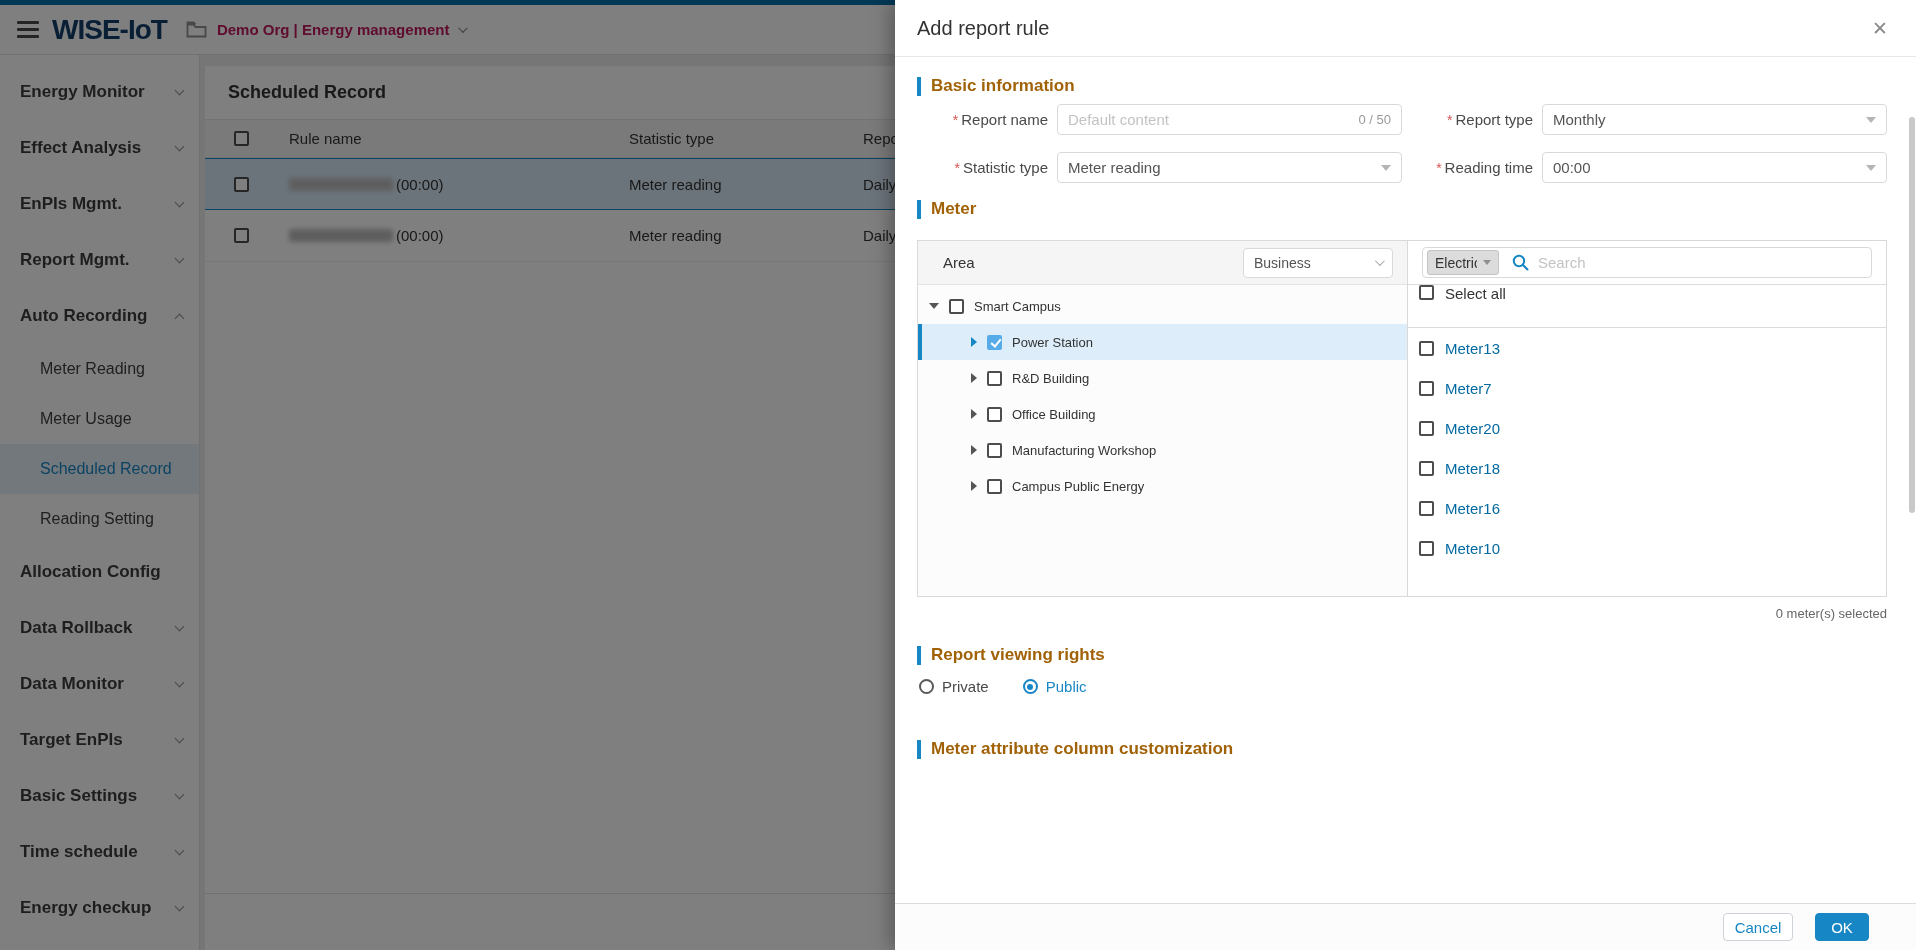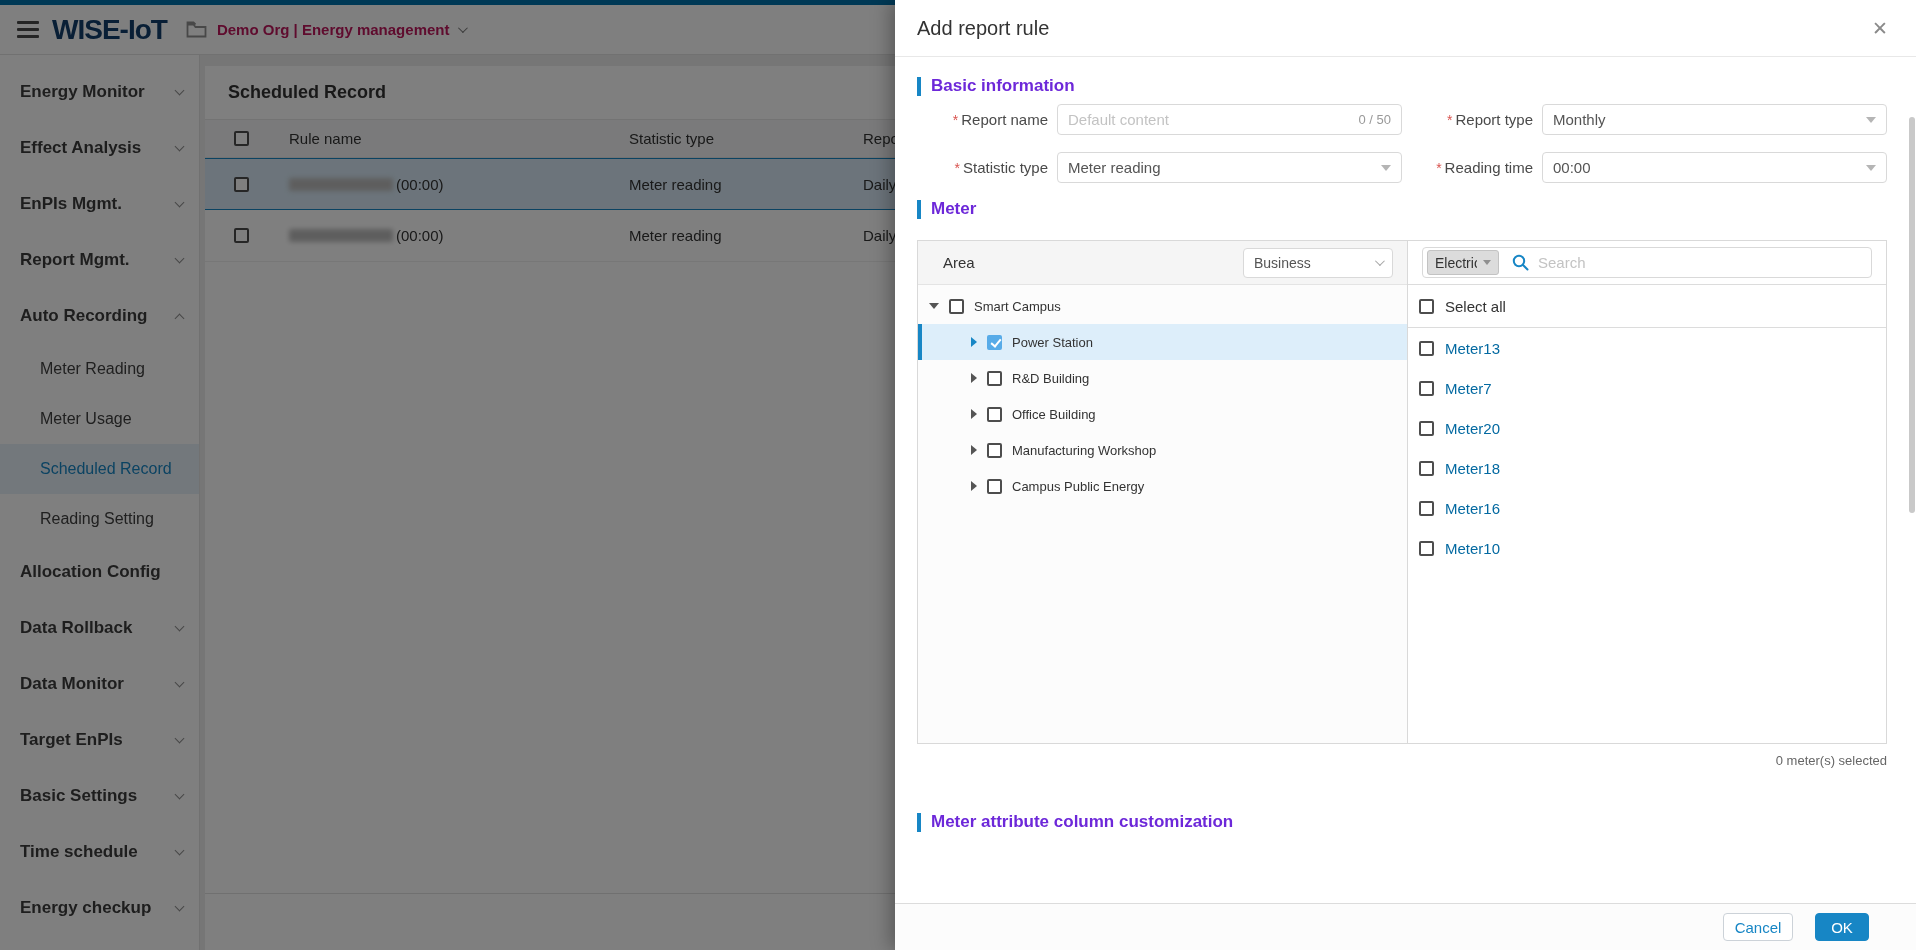--- a/index.html
+++ b/index.html
@@ -48,36 +48,36 @@
 
 
 .overlay{position:absolute;inset:0;background:rgba(0,0,0,0.5);}
 .modal{position:absolute;top:0;left:895px;right:0;bottom:0;background:#fff;box-shadow:-5px 0 18px rgba(0,0,0,.3);display:flex;flex-direction:column;}
 .modal-head{height:57px;flex:none;border-bottom:1px solid #e8e8e8;display:flex;align-items:center;padding:0 28px 0 22px;}
 .modal-title{font-size:20px;color:#333;}
 .close{margin-left:auto;font-size:19px;color:#8a8a8a;line-height:1;cursor:pointer;}
 .modal-body{flex:1;padding:19px 29px 0 22px;overflow:hidden;position:relative;}
 .mscroll{position:absolute;right:1px;top:60px;width:6px;height:396px;background:#c9c9c9;border-radius:3px;}
 
-.sec-head{display:flex;align-items:center;gap:10px;font-size:17px;font-weight:700;color:#6d28d9;}
+.sec-head{display:flex;align-items:center;gap:10px;font-size:17px;font-weight:700;color:#a16207;}
 .sec-bar{width:4px;height:19px;background:#1786c5;flex:none;}
 
 .fields{margin-top:8px;display:flex;flex-direction:column;gap:17px;}
 .frow{display:flex;justify-content:space-between;}
 .field{display:flex;align-items:center;width:485px;}
 .lbl{width:140px;text-align:right;font-size:15px;color:#4a4a4a;padding-right:9px;white-space:nowrap;}
 .req::before{content:"*";color:#d9534f;margin-right:3px;font-size:14px;}
 .ctl{flex:1;height:31px;border:1px solid #d9d9d9;border-radius:4px;display:flex;align-items:center;padding:0 10px;font-size:15px;color:#555;background:#fff;cursor:pointer;}
 .ctl-input{flex:1;border:none;outline:none;font-size:15px;color:#555;min-width:0;background:transparent;}
 .ctl-input::placeholder{color:#c3c3c3;}
 .cnt{margin-left:auto;color:#999;font-size:13px;padding-left:8px;}
 .sel-caret{margin-left:auto;width:0;height:0;border-left:5px solid transparent;border-right:5px solid transparent;border-top:6px solid #b5b5b5;}
 
 .meter-sec{margin-top:16px;}
-.meter-panel{margin-top:21px;height:504px;border:1px solid #d9d9d9;display:flex;}
+.meter-panel{margin-top:21px;height:357px;border:1px solid #d9d9d9;display:flex;}
 .pane-left{width:490px;border-right:1px solid #d9d9d9;background:#fcfcfc;flex:none;}
 .area-head{height:44px;background:#f5f5f5;border-bottom:1px solid #e4e4e4;display:flex;align-items:center;padding:0 14px 0 25px;}
 .area-title{font-size:15px;color:#333;}
 .mini-select{margin-left:auto;width:150px;height:30px;border:1px solid #d9d9d9;border-radius:4px;background:#fff;display:flex;align-items:center;padding:0 10px;font-size:14px;color:#555;cursor:pointer;}
 .chev-thin{margin-left:auto;width:7px;height:7px;border-right:1.4px solid #a5a5a5;border-bottom:1.4px solid #a5a5a5;transform:rotate(45deg) translateY(-2px);}
 .tree{padding-top:3px;}
 .tree-row{height:36px;display:flex;align-items:center;gap:10px;font-size:13px;color:#333;position:relative;padding-left:11px;cursor:pointer;}
 .tree-row.level1{padding-left:53px;}
 .tree-row.selected{background:#ddeefa;}
 .tree-row.selected::before{content:"";position:absolute;left:0;top:0;bottom:0;width:4px;background:#1786c5;}
@@ -87,21 +87,21 @@
 
 .pane-right{flex:1;background:#fff;display:flex;flex-direction:column;}
 .search-row{height:44px;border-bottom:1px solid #dcdcdc;display:flex;align-items:center;padding:0 14px;flex:none;}
 .search-box{flex:1;height:31px;border:1px solid #d9d9d9;border-radius:4px;display:flex;align-items:center;padding:0 10px 0 4px;}
 .type-chip{height:25px;background:#dcdcdc;border:1px solid #c3c3c3;border-radius:3px;display:flex;align-items:center;padding:0 7px;font-size:14px;color:#333;flex:none;cursor:pointer;}
 .chip-label{max-width:42px;overflow:hidden;white-space:nowrap;}
 .chip-caret{margin-left:6px;width:0;height:0;border-left:4px solid transparent;border-right:4px solid transparent;border-top:5px solid #8f8f8f;}
 .mag-icon{margin-left:13px;display:inline-flex;flex:none;}
 .search-input{margin-left:9px;flex:1;border:none;outline:none;font-size:15px;color:#701a75;min-width:0;background:transparent;}
 .search-input::placeholder{color:#c3c3c3;}
-.selall-row{height:43px;border-bottom:1px solid #dcdcdc;display:flex;align-items:center;gap:11px;padding-left:11px;font-size:15px;color:#333;flex:none;cursor:pointer;}
+.selall-row{height:43px;border-bottom:1px solid #dcdcdc;display:flex;align-items:flex-start;gap:11px;padding-left:11px;font-size:15px;color:#333;flex:none;cursor:pointer;}
 .meter-row{height:40px;display:flex;align-items:center;gap:11px;padding-left:11px;font-size:15px;color:#0369a1;cursor:pointer;}
 .sel-count{margin-top:9px;text-align:right;font-size:13px;color:#666;}
 
 .rights-sec{margin-top:24px;}
 .radio-row{margin-top:13px;display:flex;align-items:center;gap:34px;padding-left:2px;}
 .radio{display:flex;align-items:center;gap:8px;font-size:15px;color:#4a4a4a;cursor:pointer;}
 .rdot{width:15px;height:15px;border:2px solid #5a5a5a;border-radius:50%;background:#fff;position:relative;flex:none;}
 .radio.checked .rdot{border-color:#1786c5;}
 .radio.checked .rdot::after{content:"";position:absolute;left:2.5px;top:2.5px;width:6px;height:6px;border-radius:50%;background:#1786c5;}
 .radio.checked .radio-label{color:#1786c5;}
@@ -383,20 +383,37 @@
               <div class="meter-row">
                 <span class="cb"></span>
                 <span>Meter10</span>
               </div>
             </div>
         </div>
       </div>
       <div class="sel-count">0 meter(s) selected</div>
     </div>
 
+    <div class="rights-sec">
+      <div class="sec-head">
+        <span class="sec-bar"></span>
+        <span>Report viewing rights</span>
+      </div>
+      <div class="radio-row">
+
+      <div class="radio">
+            <span class="rdot"></span>
+            <span class="radio-label">Private</span>
+          </div>
+          <div class="radio checked">
+            <span class="rdot"></span>
+            <span class="radio-label">Public</span>
+          </div>
+        </div>
+    </div>
 
     <div class="attrs-sec">
       <div class="sec-head">
         <span class="sec-bar"></span>
         <span>Meter attribute column customization</span>
       </div>
     </div>
 
     <div class="mscroll"></div>
   </div>

